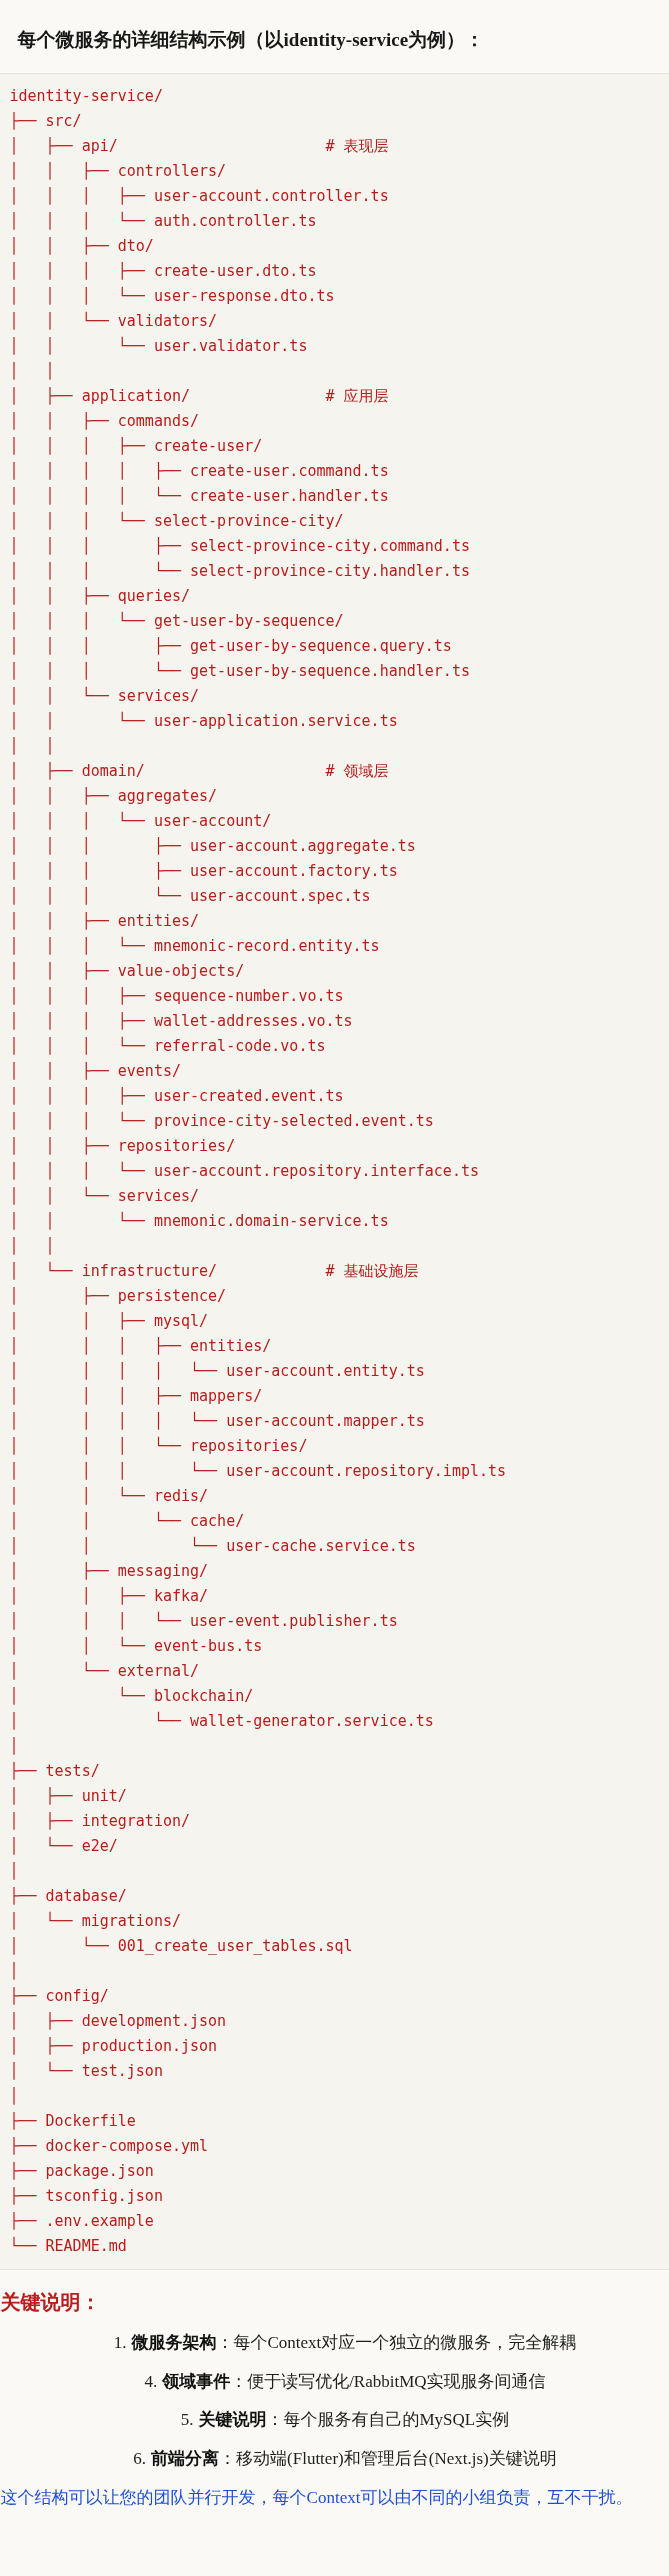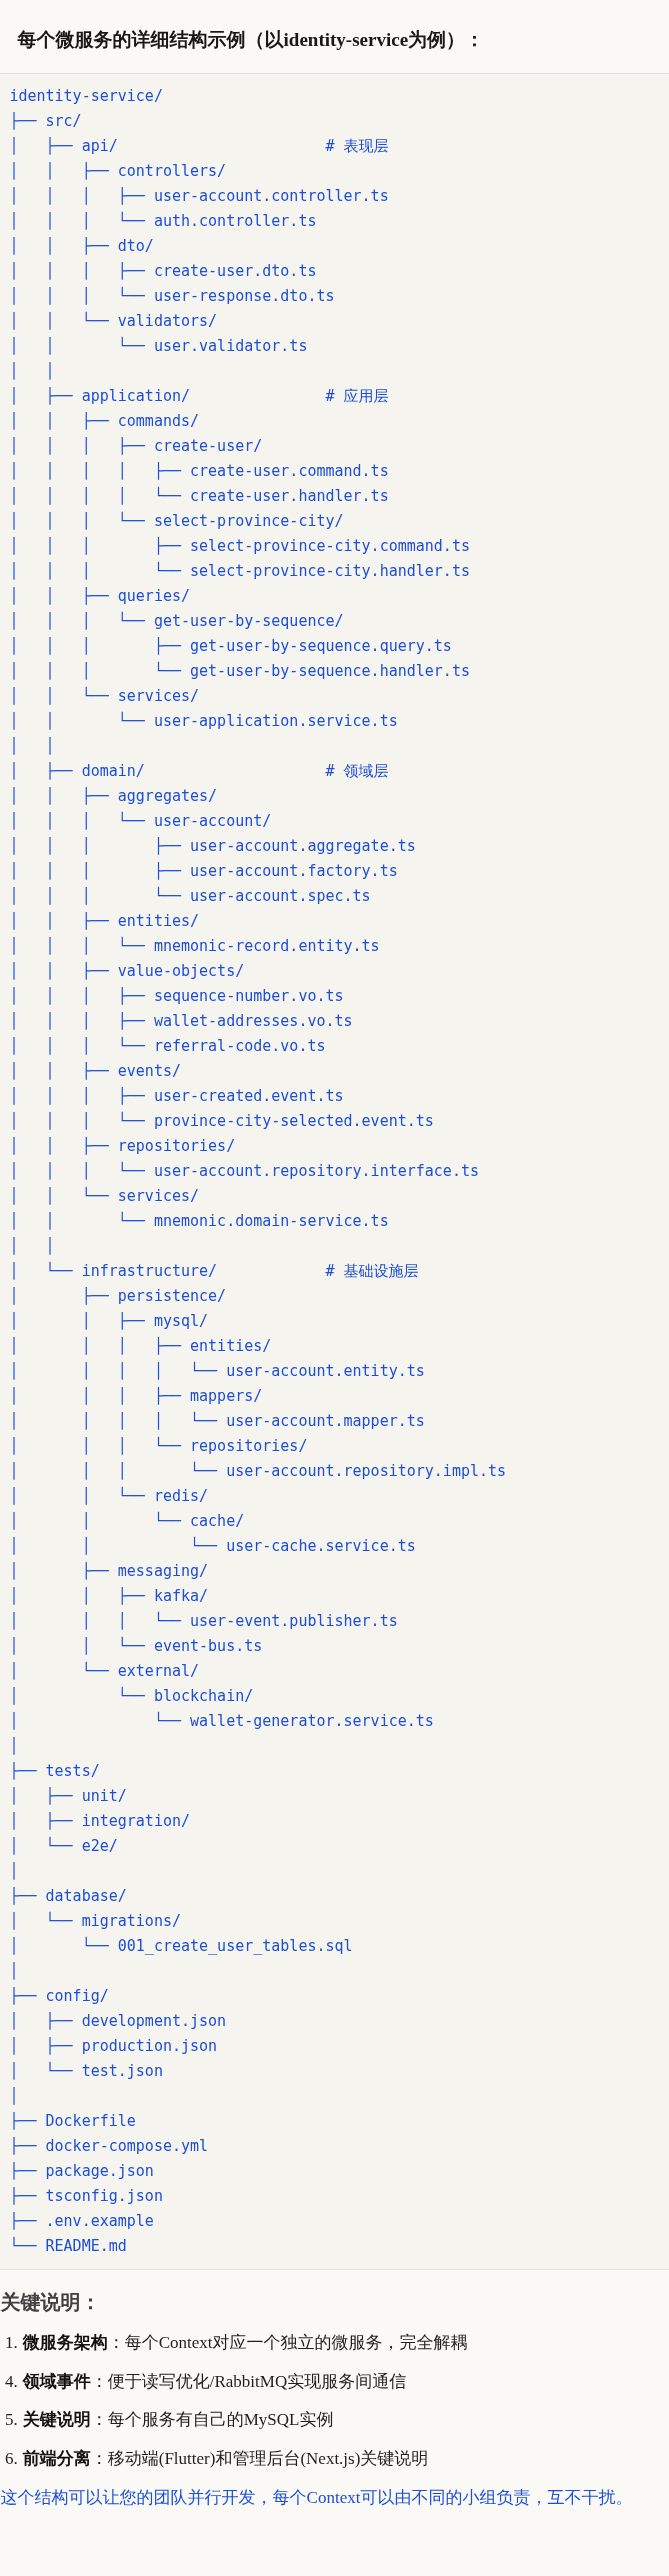--- a/index.html
+++ b/index.html
@@ -25,45 +25,46 @@
   }
   .code-block {
     margin: 0;
     background: #F5F4EE;
     border-top: 0.6px solid #E6E3DA;
     border-bottom: 0.6px solid #E6E3DA;
     padding: 10px 7.5px 10px 9.4px;
     font-family: "DejaVu Sans Mono", monospace;
     font-size: 15px;
     line-height: 25px;
-    color: #1d4ed8;
+    color: #b91c1c;
     white-space: pre;
     overflow: hidden;
   }
   .notes {
     margin: 0;
   }
   .notes-heading {
     margin: 19px 0 15px 0.6px;
     font-size: 20px;
     line-height: 26px;
     font-weight: 700;
-    color: #404040;
+    color: #b91c1c;
   }
   .notes-list {
     list-style: none;
     margin: 0;
     padding: 0;
   }
   .note-item {
     font-size: 17px;
     line-height: 25px;
     margin: 0 0 13.8px 0;
-    padding-left: 5px;
+    padding-left: 21px;
     color: #1F1F1D;
+    text-align: center;
   }
   .note-num {
     margin-right: 5px;
   }
   .note-term {
     font-weight: 700;
     color: #121210;
   }
   .closing-paragraph {
     margin: 5px 0 0 0.6px;

